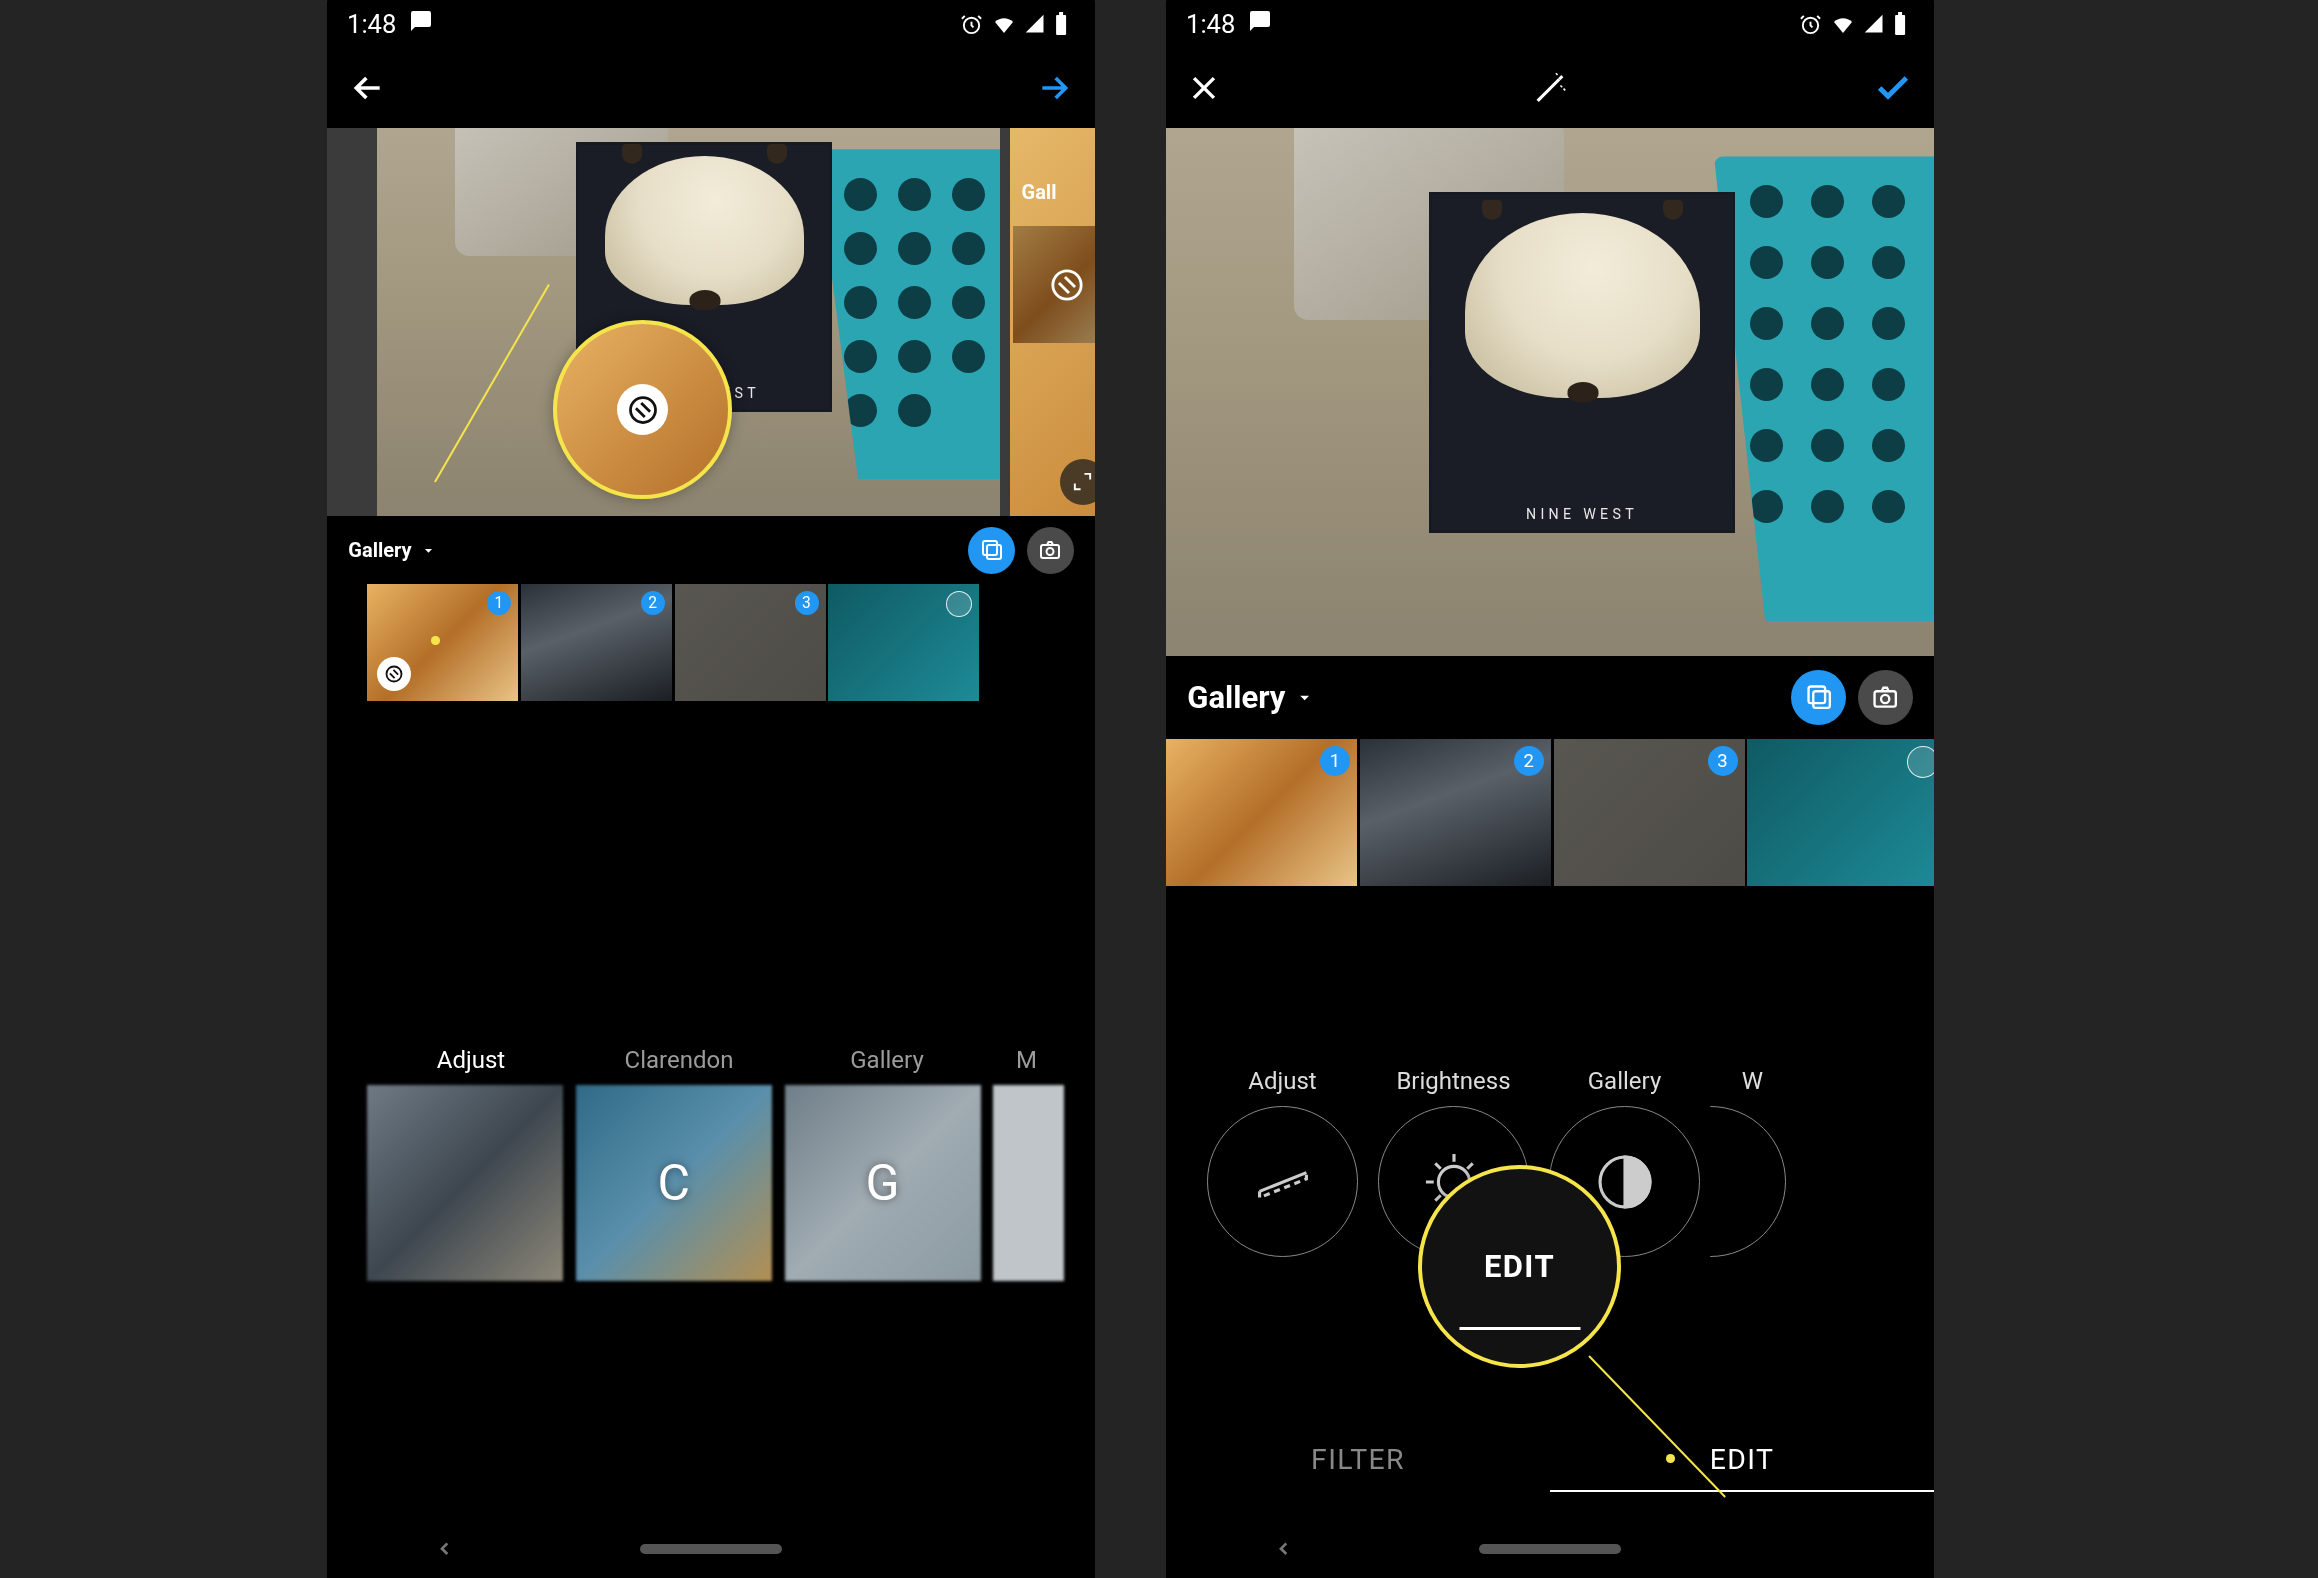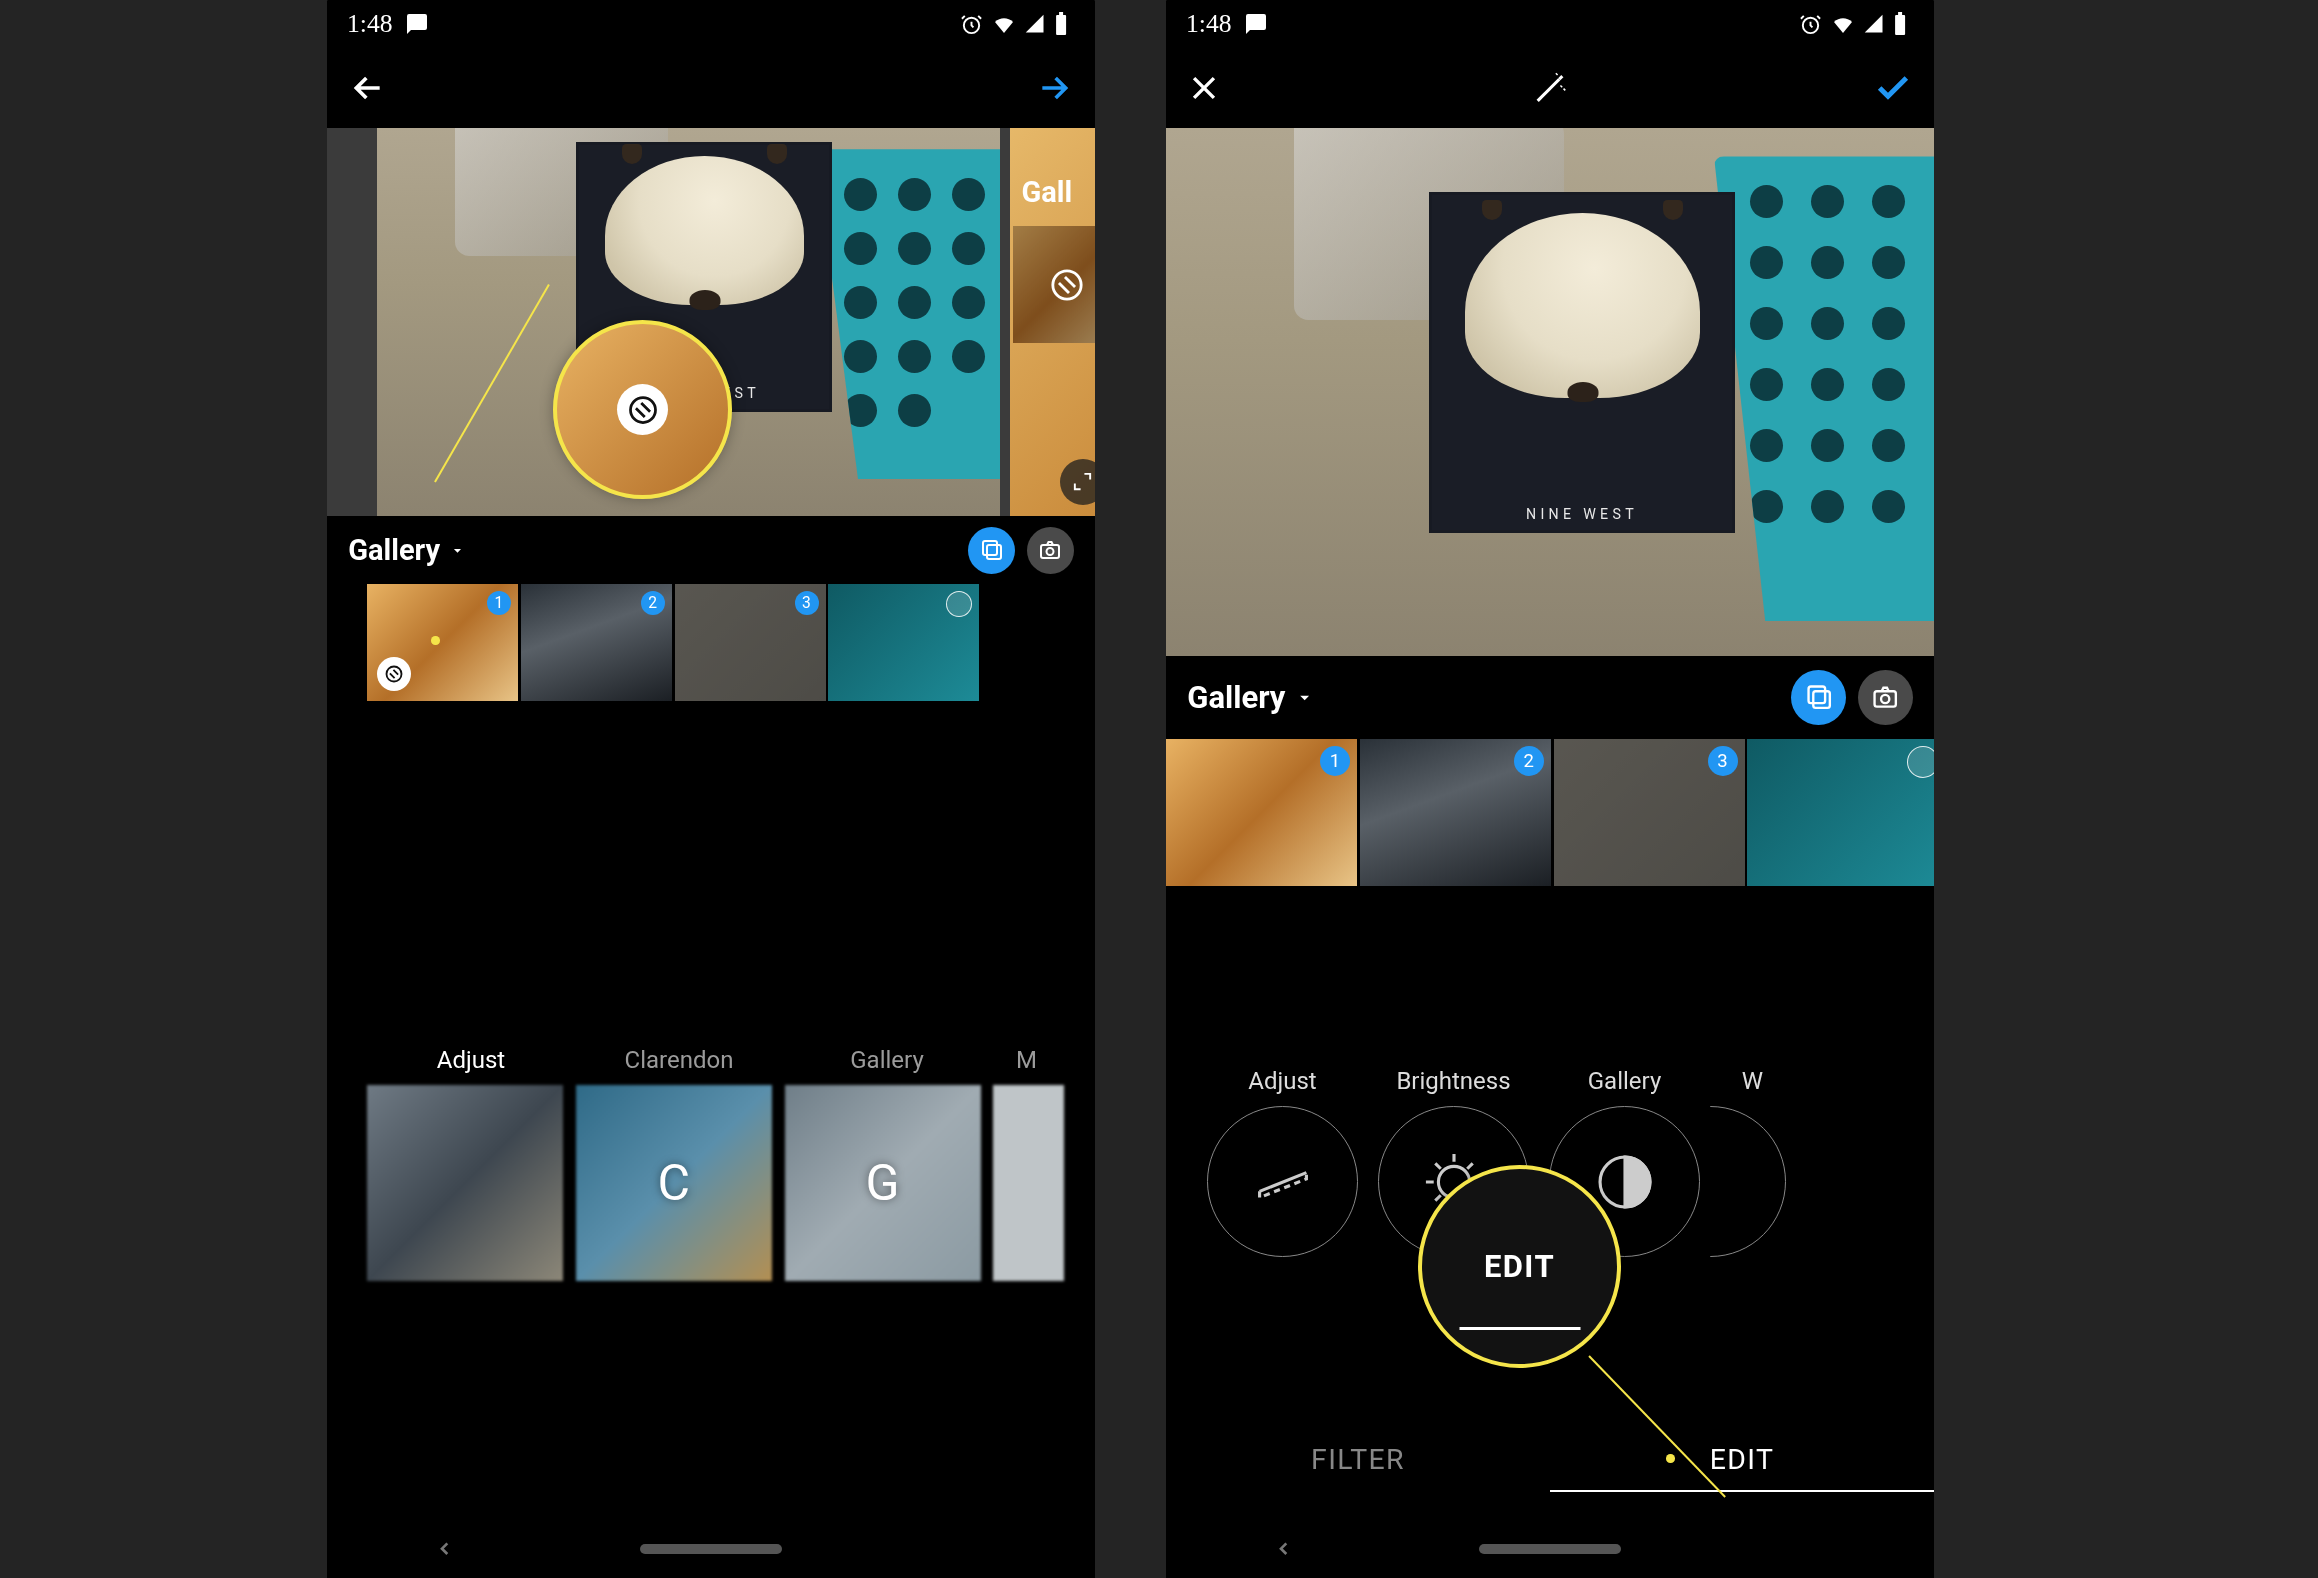--- a/index.html
+++ b/index.html
@@ -42,23 +42,21 @@
     display: flex;
     align-items: center;
     justify-content: space-between;
     height: 48px;
     padding: 0 27px 0 20px;
     font-size: 25.6px;
     color: #fff;
   }
   .status-left {
     display: flex;
-    align-items: center;
     gap: 12.8px;
-    font-family: Liberation Serif, serif;
   }
   .status-right {
     display: flex;
     align-items: center;
     gap: 8.5px;
   }
   .status-icon svg {
     display: block;
   }
 
@@ -148,21 +146,21 @@
   .gallery-header {
     display:flex; align-items:center; justify-content:space-between;
     padding: 0 21.3px;
     height: 83px;
   }
   .gallery-header.small { height: 68px; padding-left: 21.3px; }
   .gallery-title {
     display:flex; align-items:center; gap:8.5px;
     font-size:31px; font-weight:700;
   }
-  .phone-left .gallery-title { font-size:29px; }
+  .phone-left .gallery-title { font-size:20px; }
   .gallery-actions {
     display:flex; align-items:center; gap:11.4px;
   }
   .circle-btn {
     width:55px; height:55px; border-radius:50%;
     display:flex; align-items:center; justify-content:center;
   }
   .phone-left .circle-btn { width:47px; height:47px; }
   .circle-btn.blue { background:#2196f3; }
   .circle-btn.dark { background:#4a4a4a; }

